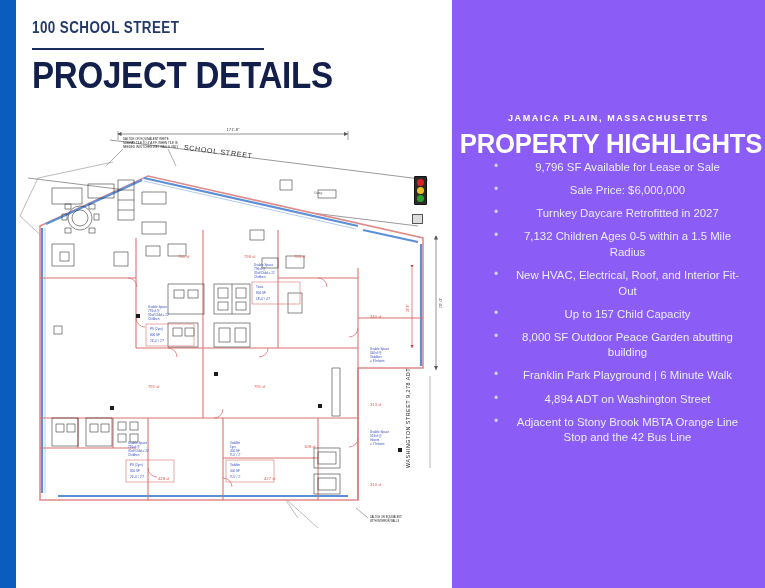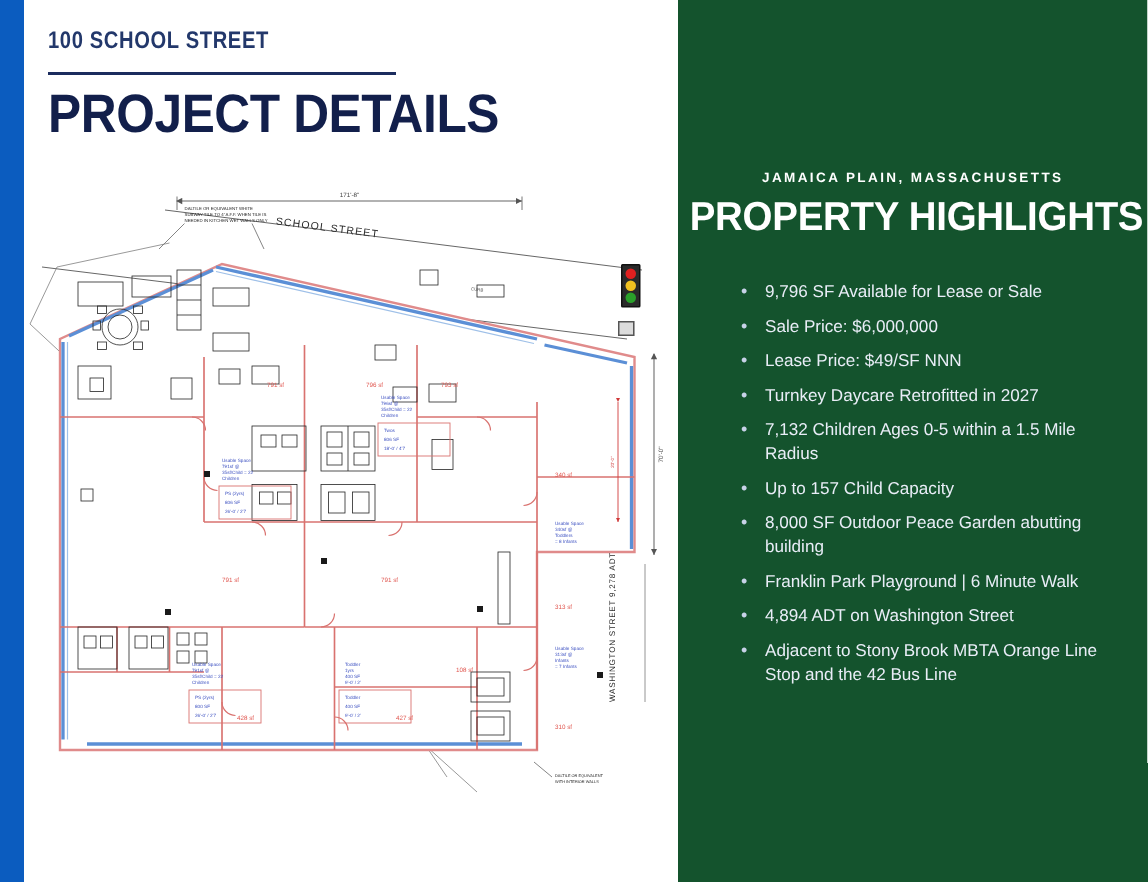--- a/index.html
+++ b/index.html
@@ -36,40 +36,40 @@
     font-size:36px;font-weight:700;letter-spacing:-0.3px;
     color:#121F4B;
     transform:scaleX(.92);transform-origin:left center;
     white-space:nowrap;
     line-height:44px;
   }
 
   
   .panel{
     position:absolute;left:452px;top:0;width:313px;height:588px;
-    background:#14532d;
+    background:#8b5cf6;
   }
   .panel-kicker{
     position:absolute;left:0;top:113px;width:313px;
     text-align:center;
     color:#ffffff;
     font-size:9px;font-weight:700;letter-spacing:1.6px;
     white-space:nowrap;
   }
   .panel-title{
     position:absolute;left:0;top:127px;width:313px;
     text-align:center;color:#ffffff;
     font-size:27px;font-weight:700;letter-spacing:-0.2px;
     transform:scaleX(.95);
     line-height:34px;
     white-space:nowrap;
   }
   .bullets{
-    position:absolute;left:41px;top:188px;width:252px;
-    list-style:none;margin:0;padding:0;
+    position:absolute;left:41px;top:160px;width:252px;
+    list-style:none;margin:0;padding:0;text-align:center;
   }
   .bullets li{
     position:relative;
     color:#E9EDF7;
     font-size:11.4px;
     line-height:15.6px;
     padding-left:17px;
     margin-bottom:7.5px;
   }
   .bullets li:before{
@@ -340,23 +340,23 @@
     <div style="position:absolute;left:2px;top:18px;width:7px;height:7px;border-radius:50%;background:#2aa02a;"></div>
   </div>
   <div style="position:absolute;left:412px;top:214px;width:9px;height:8px;background:#dcdcdc;border:1px solid #555;"></div>
 
   <div class="panel">
     <div class="panel-kicker">JAMAICA PLAIN, MASSACHUSETTS</div>
     <div class="panel-title">PROPERTY HIGHLIGHTS</div>
     <ul class="bullets">
       <li>9,796 SF Available for Lease or Sale</li>
       <li>Sale Price: $6,000,000</li>
-      <li>Lease Price: $49/SF NNN</li>
       <li>Turnkey Daycare Retrofitted in 2027</li>
       <li>7,132 Children Ages 0-5 within a 1.5 Mile Radius</li>
+      <li>New HVAC, Electrical, Roof, and Interior Fit-Out</li>
       <li>Up to 157 Child Capacity</li>
       <li>8,000 SF Outdoor Peace Garden abutting building</li>
       <li>Franklin Park Playground | 6 Minute Walk</li>
       <li>4,894 ADT on Washington Street</li>
       <li>Adjacent to Stony Brook MBTA Orange Line Stop and the 42 Bus Line</li>
     </ul>
 
   </div>
 
 </div>

